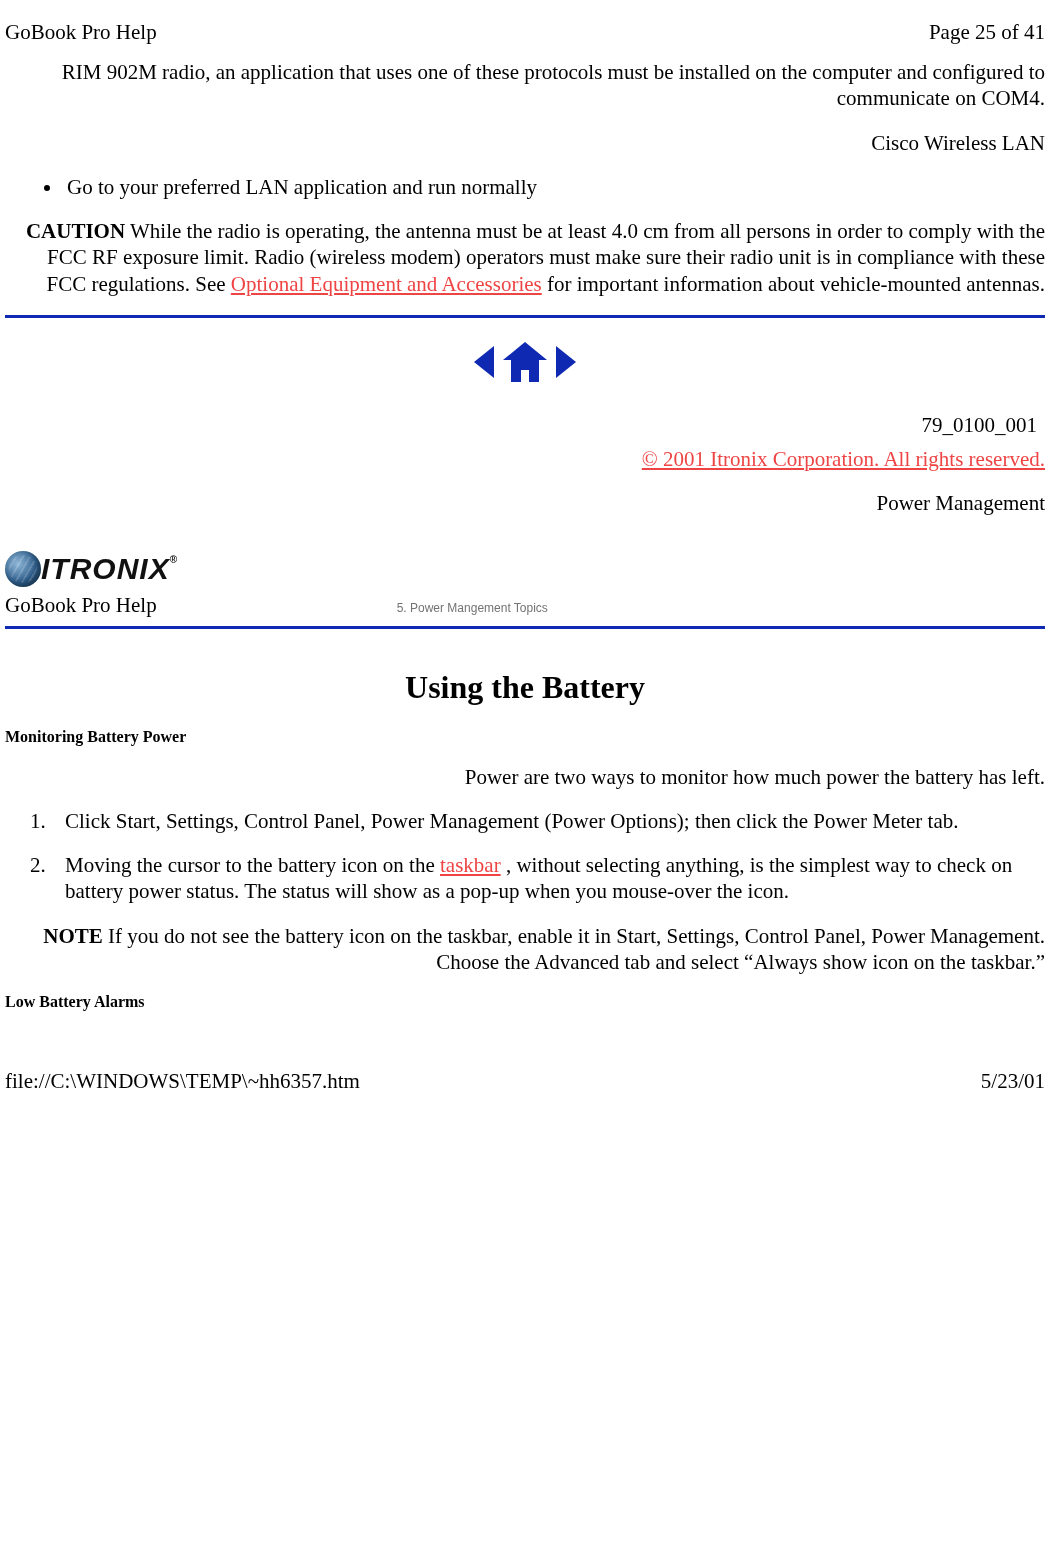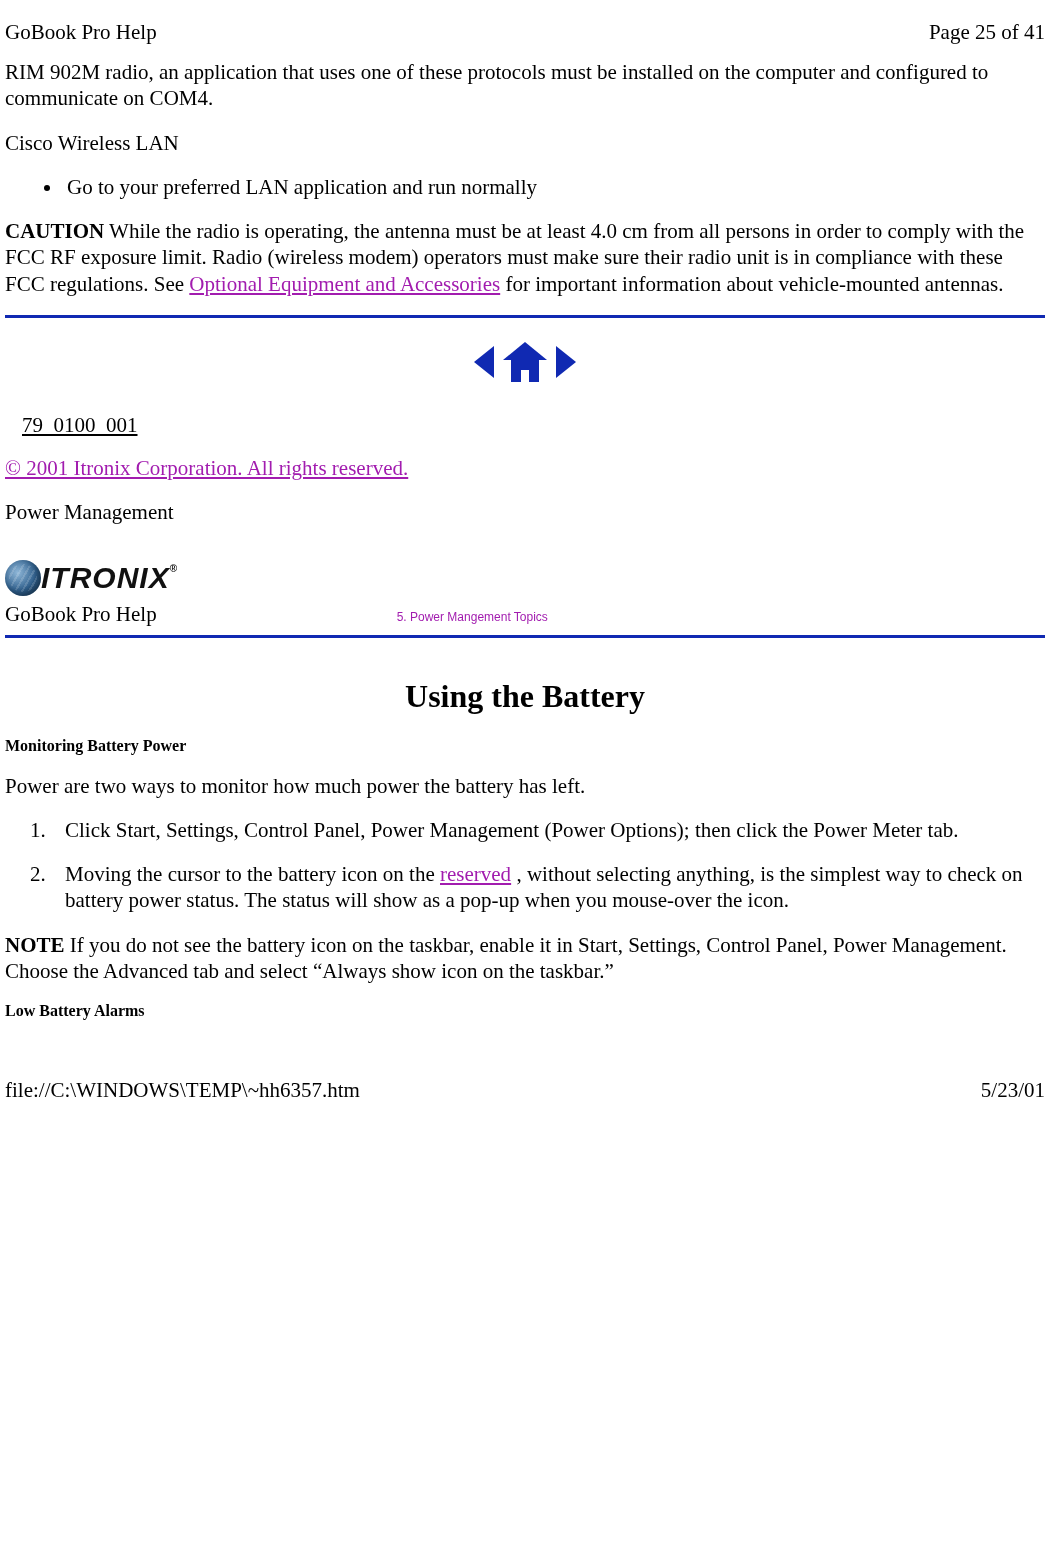--- a/index.html
+++ b/index.html
@@ -15,27 +15,27 @@
   body { padding: 0; }
   .page { padding: 8px 5px 0 5px; }
   .header-row, .footer-row {
     display: flex;
     justify-content: space-between;
     font-size: 21px;
     padding: 12px 0 6px 0;
   }
   .footer-row { padding: 40px 0 10px 0; }
   .content { padding: 8px 0 0 0; }
-  p { margin: 0 0 18px 0; line-height: 1.25; }
-  .nospace { margin: 17px; text-decoration: underline; }
+  p { margin: 0 0 18px 0; line-height: 1.25; text-align: right; }
+  .nospace { margin: 8px; }
   ul.disc { list-style: disc; margin: 0 0 18px 0; padding-left: 58px; }
   ul.disc li { padding-left: 4px; line-height: 1.25; }
   ol.num { margin: 0 0 18px 0; padding-left: 46px; }
   ol.num li { padding-left: 14px; margin-bottom: 18px; line-height: 1.25; }
-  a.link { color: #a21caf; text-decoration: underline; }
+  a.link { color: #ef4444; text-decoration: underline; }
   .hr-blue {
     height: 3px;
     background: #1029b2;
     border: none;
     margin: 12px 0 24px 0;
   }
   .hr-blue.thin2 { margin: 8px 0 0 0; }
   .nav-icons { text-align: center; margin: 6px 0 30px 0; }
   h2.title { font-size: 32px; font-weight: bold; margin: 40px 0 22px 0; text-align: center; }
   h3.sub { font-size: 16px; font-weight: bold; margin: 0 0 18px 0; }
@@ -55,21 +55,21 @@
     font-family: Arial, Helvetica, sans-serif;
     font-weight: 900;
     font-style: italic;
     letter-spacing: 1px;
     font-size: 30px;
     color: #111;
   }
   .brand .reg { font-size: 10px; vertical-align: top; font-style: normal; font-weight: 700; position: relative; top: 2px; }
   .topic-row { display: flex; align-items: baseline; justify-content: flex-start; gap: 240px; }
   .help-label { font-size: 21px; }
-  .topic-label { font-family: Arial, Helvetica, sans-serif; font-size: 12px; color: #a21caf; }
+  .topic-label { font-family: Arial, Helvetica, sans-serif; font-size: 12px; color: #737373; }
   .arrow-left {
     display: inline-block; width: 0; height: 0;
     border-top: 16px solid transparent;
     border-bottom: 16px solid transparent;
     border-right: 20px solid #1029b2;
     vertical-align: middle;
     margin-right: 6px;
   }
   .arrow-right {
     display: inline-block; width: 0; height: 0;
@@ -150,21 +150,21 @@
     <div class="hr-blue thin2"></div>
 
     <h2 class="title">Using the Battery</h2>
 
     <h3 class="sub">Monitoring Battery Power</h3>
 
     <p>Power are two ways to monitor how much power the battery has left.</p>
 
     <ol class="num">
       <li>Click Start, Settings, Control Panel, Power Management (Power Options); then click the Power Meter tab.</li>
-      <li><span>Moving the cursor to the battery icon on the </span><a href="#" class="link">reserved</a><span> , without selecting anything,  is the simplest way to check on battery power status.  The status will show as a pop-up when you mouse-over the icon.</span></li>
+      <li><span>Moving the cursor to the battery icon on the </span><a href="#" class="link">taskbar</a><span> , without selecting anything,  is the simplest way to check on battery power status.  The status will show as a pop-up when you mouse-over the icon.</span></li>
     </ol>
 
     <p>
       <b>NOTE</b><span>  If you do not see the battery icon on the taskbar, enable it in Start, Settings, Control Panel, Power Management. Choose the Advanced tab and select “Always show icon on the taskbar.”</span>
     </p>
 
     <h3 class="sub">Low Battery Alarms</h3>
 
   </div>
 

